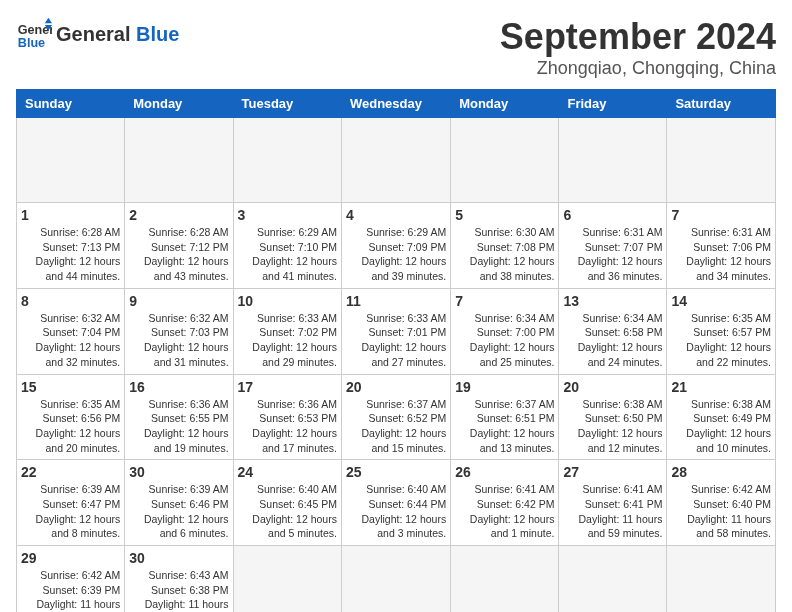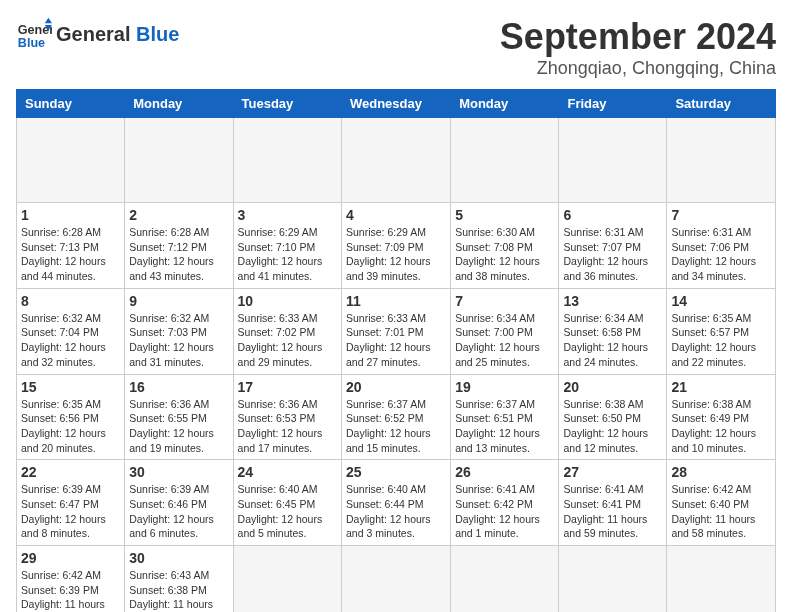--- a/index.html
+++ b/index.html
@@ -66,20 +66,21 @@
     .day-number {
       font-size: 14px;
       font-weight: bold;
       display: block;
       margin-bottom: 2px;
     }
     .day-detail {
       font-size: 10.5px;
       line-height: 1.4;
       color: #333;
+      text-align: right;
     }
     tr:nth-child(even) td:not(.empty) {
       background: #fff;
     }
     .week-row td {
       height: 85px;
     }
   </style>
 </head>
 <body>

